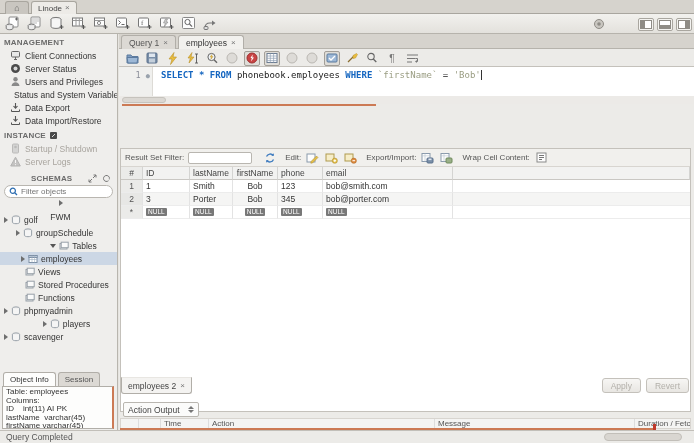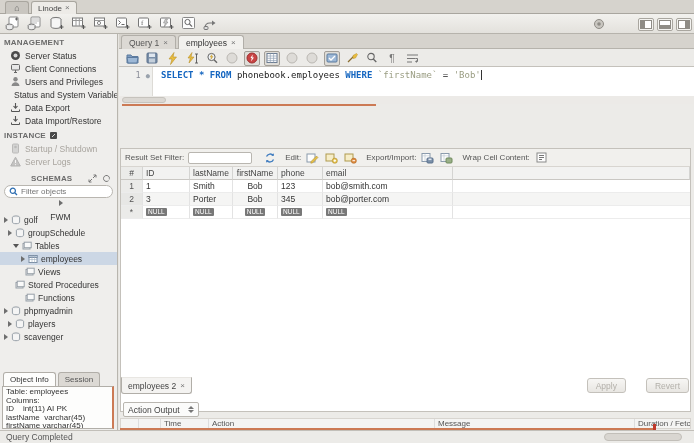--- a/index.html
+++ b/index.html
@@ -78,21 +78,21 @@
   .g-cell { padding:0 3px; border-right:1px solid #e3e3e3; border-bottom:1px solid #ececec; overflow:hidden; white-space:nowrap; }
   .g-head .g-cell { background:#f2f2f1; border-right:1px solid #d4d4d2; border-bottom:1px solid #c9c7c3; color:#444; }
   .g-rowhead { background:#ebebe9 !important; color:#555; text-align:center; padding:0 2px; }
   .c0{width:22px;flex:none;} .c1{width:47px;flex:none;} .c2{width:43px;flex:none;} .c3{width:45px;flex:none;text-align:center;} .c4{width:45px;flex:none;} .c5{width:130px;flex:none;} .cf{flex:1;border-right:none;}
   .g-row.alt .g-cell { background:#f5f5f4; }
   .g-row.alt .g-rowhead { background:#e7e7e5 !important; }
   .null-badge { display:inline-block; background:#787878; color:#fff; font-size:6.5px; line-height:8px; padding:0 2px; border-radius:1px; vertical-align:1px; }
 
   .res-footer { position:absolute; top:341px; left:1px; right:3px; height:22px; }
   .res-tab { position:absolute; left:1px; top:2px; height:17px; padding:0 6px; display:flex; align-items:center; gap:4px; font-size:8.5px; color:#444; background:#f4f3f1; border:1px solid #b1aea8; border-radius:0 0 3px 3px; border-top:1px solid #e8e6e2; }
-  .apply-btns { position:absolute; right:2px; top:3px; display:flex; gap:20px;border-radius:7px; }
+  .apply-btns { position:absolute; right:2px; top:3px; display:flex; gap:5px;border-radius:7px; }
   .btn { height:15px; padding:0 8px; font-size:8.5px; color:#b3b0aa; background:linear-gradient(#f7f6f4,#e8e6e2); border:1px solid #c4c1bb; border-radius:3px; display:flex; align-items:center; }
 
   .ao-bar { position:absolute; top:365px; left:0; right:0; height:18px; display:flex; align-items:flex-end; padding-left:4px; }
   .ao-select { height:15px; background:#fbfbfa; border:1px solid #b9b6b0; border-radius:2px; display:flex; align-items:center; gap:8px; padding:0 4px; font-size:8.5px; color:#444; }
   .spin { display:flex; flex-direction:column; gap:1px; }
   .spin .u { width:0;height:0;border-bottom:3px solid #777;border-left:3px solid transparent;border-right:3px solid transparent; }
   .spin .d { width:0;height:0;border-top:3px solid #777;border-left:3px solid transparent;border-right:3px solid transparent; }
 
   .ao-head { position:absolute; top:384px; left:1px; right:3px; height:11px; display:flex; background:#f4f4f3; border:1px solid #d8d5d0; font-size:8px; color:#555; line-height:10px; }
   .ao-cell { padding:0 3px; border-right:1px solid #ddd; white-space:nowrap; overflow:hidden; }
@@ -220,31 +220,31 @@
       </span>
   </div>
 
   <div class="sidebar">
     <div class="sec-title">
         <span>MANAGEMENT</span>
       </div>
 
     <div class="sb-item">
       <svg width="11" height="11" viewBox="0 0 11 11">
+          <rect x="1.5" y="1.5" width="8" height="5.5" rx="1" fill="#e8e8e8" stroke="#666"></rect>
+          <path d="M4 9.5h3M5.5 7v2.5" stroke="#666"></path>
+        </svg>
+      <span>Client Connections</span>
+    </div>
+    <div class="sb-item">
+      <svg width="11" height="11" viewBox="0 0 11 11">
           <circle cx="5.5" cy="5.5" r="4.5" fill="#4a4a4a"></circle>
           <circle cx="5.5" cy="5.5" r="2" fill="#d8d8d8"></circle>
         </svg>
       <span>Server Status</span>
-    </div>
-    <div class="sb-item">
-      <svg width="11" height="11" viewBox="0 0 11 11">
-          <rect x="1.5" y="1.5" width="8" height="5.5" rx="1" fill="#e8e8e8" stroke="#666"></rect>
-          <path d="M4 9.5h3M5.5 7v2.5" stroke="#666"></path>
-        </svg>
-      <span>Client Connections</span>
     </div>
     <div class="sb-item">
       <svg width="11" height="11" viewBox="0 0 11 11">
           <circle cx="5.5" cy="3.2" r="2.2" fill="#8a8a8a"></circle>
           <path d="M1.5 10c.4-2.6 2-3.8 4-3.8s3.6 1.2 4 3.8z" fill="#8a8a8a"></path>
         </svg>
       <span>Users and Privileges</span>
     </div>
     <div class="sb-item">
       <svg width="11" height="11" viewBox="0 0 11 11">
@@ -319,29 +319,29 @@
       <span>FWM</span>
     </div>
     <div class="tree-row" style="padding-left:4px;">
       <span class="tri-r"></span>
       <svg width="10" height="10" viewBox="0 0 10 10">
           <ellipse cx="5" cy="2.4" rx="3.6" ry="1.5" fill="#ececec" stroke="#98a0a8"></ellipse>
           <path d="M1.4 2.4v4.8c0 .9 1.6 1.5 3.6 1.5s3.6-.6 3.6-1.5V2.4" fill="#f5f5f5" stroke="#98a0a8"></path>
         </svg>
       <span>golf</span>
     </div>
-    <div class="tree-row" style="padding-left:8px;">
+    <div class="tree-row" style="padding-left:16px;">
       <span class="tri-r"></span>
       <svg width="10" height="10" viewBox="0 0 10 10">
           <ellipse cx="5" cy="2.4" rx="3.6" ry="1.5" fill="#ececec" stroke="#98a0a8"></ellipse>
           <path d="M1.4 2.4v4.8c0 .9 1.6 1.5 3.6 1.5s3.6-.6 3.6-1.5V2.4" fill="#f5f5f5" stroke="#98a0a8"></path>
         </svg>
       <span>groupSchedule</span>
     </div>
-    <div class="tree-row" style="padding-left:13px;">
+    <div class="tree-row" style="padding-left:30px;justify-content:center;">
       <span class="tri-d"></span>
       <svg width="10" height="10" viewBox="0 0 10 10">
           <rect x="1" y="2.5" width="7" height="5.5" fill="#f0f0f0" stroke="#98a0a8"></rect>
           <rect x="2.2" y="1.2" width="7" height="5.5" fill="#fafafa" stroke="#98a0a8"></rect>
         </svg>
       <span>Tables</span>
     </div>
     <div class="tree-row selected" style="padding-left:21px;">
       <span class="tri-r"></span>
       <svg width="10" height="10" viewBox="0 0 10 10">
@@ -352,21 +352,21 @@
       <span>employees</span>
     </div>
     <div class="tree-row" style="padding-left:18px;">
       <span class="tri-ph"></span>
       <svg width="10" height="10" viewBox="0 0 10 10">
           <rect x="1" y="2.5" width="7" height="5.5" fill="#f0f0f0" stroke="#98a0a8"></rect>
           <rect x="2.2" y="1.2" width="7" height="5.5" fill="#fafafa" stroke="#98a0a8"></rect>
         </svg>
       <span>Views</span>
     </div>
-    <div class="tree-row" style="padding-left:8px;">
+    <div class="tree-row" style="padding-left:18px;">
       <span class="tri-ph"></span>
       <svg width="10" height="10" viewBox="0 0 10 10">
           <rect x="1" y="2.5" width="7" height="5.5" fill="#f0f0f0" stroke="#98a0a8"></rect>
           <rect x="2.2" y="1.2" width="7" height="5.5" fill="#fafafa" stroke="#98a0a8"></rect>
         </svg>
       <span>Stored Procedures</span>
     </div>
     <div class="tree-row" style="padding-left:18px;">
       <span class="tri-ph"></span>
       <svg width="10" height="10" viewBox="0 0 10 10">
@@ -376,21 +376,21 @@
       <span>Functions</span>
     </div>
     <div class="tree-row" style="padding-left:4px;">
       <span class="tri-r"></span>
       <svg width="10" height="10" viewBox="0 0 10 10">
           <ellipse cx="5" cy="2.4" rx="3.6" ry="1.5" fill="#ececec" stroke="#98a0a8"></ellipse>
           <path d="M1.4 2.4v4.8c0 .9 1.6 1.5 3.6 1.5s3.6-.6 3.6-1.5V2.4" fill="#f5f5f5" stroke="#98a0a8"></path>
         </svg>
       <span>phpmyadmin</span>
     </div>
-    <div class="tree-row" style="padding-left:8px;">
+    <div class="tree-row" style="padding-left:16px;justify-content:center;">
       <span class="tri-r"></span>
       <svg width="10" height="10" viewBox="0 0 10 10">
           <ellipse cx="5" cy="2.4" rx="3.6" ry="1.5" fill="#ececec" stroke="#98a0a8"></ellipse>
           <path d="M1.4 2.4v4.8c0 .9 1.6 1.5 3.6 1.5s3.6-.6 3.6-1.5V2.4" fill="#f5f5f5" stroke="#98a0a8"></path>
         </svg>
       <span>players</span>
     </div>
     <div class="tree-row" style="padding-left:4px;">
       <span class="tri-r"></span>
       <svg width="10" height="10" viewBox="0 0 10 10">

